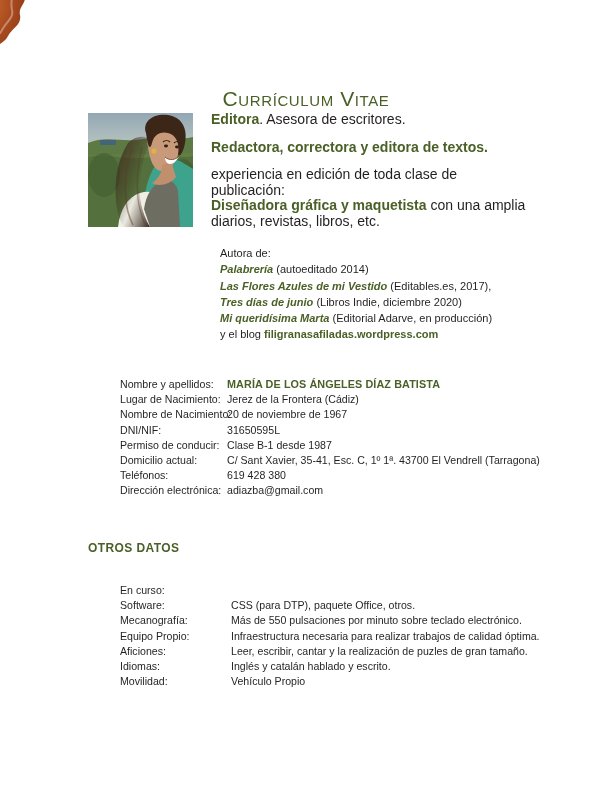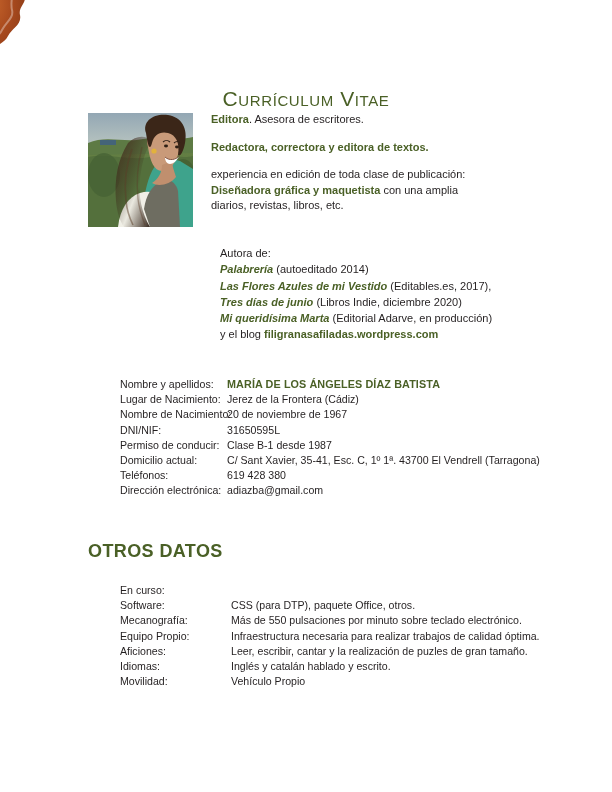--- a/index.html
+++ b/index.html
@@ -54,21 +54,21 @@
     background: #6d7f55;
   }
   .photo svg { display: block; }
 
   
   .intro {
     position: absolute;
     left: 211px;
     top: 112px;
     width: 320px;
-    font-size: 11px;
+    font-size: 14px;
     line-height: 15.6px;
     color: #231f20;
   }
   .intro p { margin: 0; }
   .intro .gap { height: 12px; }
   b.green {
     color: #4a6026;
     font-weight: bold;
   }
 
@@ -126,21 +126,21 @@
     letter-spacing: 0.1px;
   }
 
   
   .section-heading {
     position: absolute;
     left: 88px;
     top: 541px;
     color: #4a6026;
     font-weight: bold;
-    font-size: 18px;
+    font-size: 12px;
     letter-spacing: 0.4px;
   }
 </style>
 </head>
 <body>
 
 <div class="corner-deco">
   <svg width="78" height="86" viewBox="0 0 78 86">
     <defs>
       <radialGradient id="dg" cx="38%" cy="40%" r="70%">

